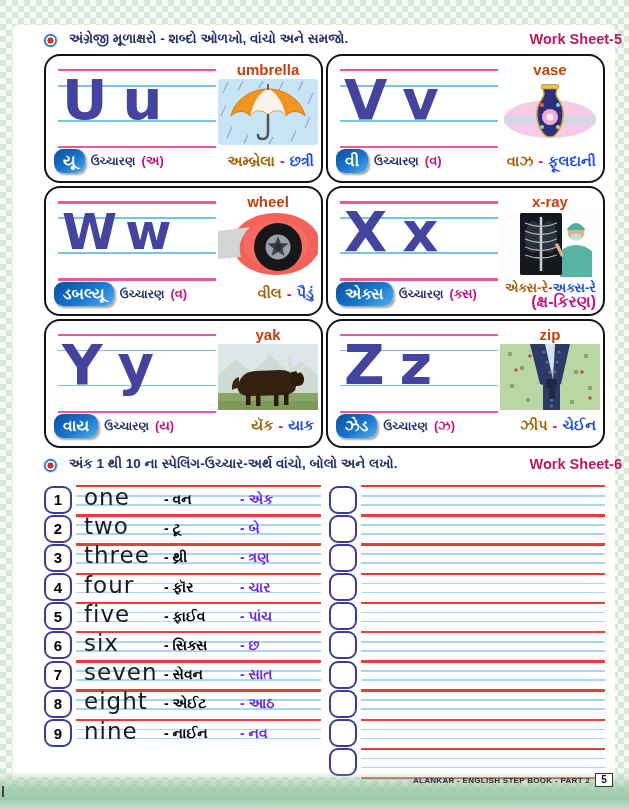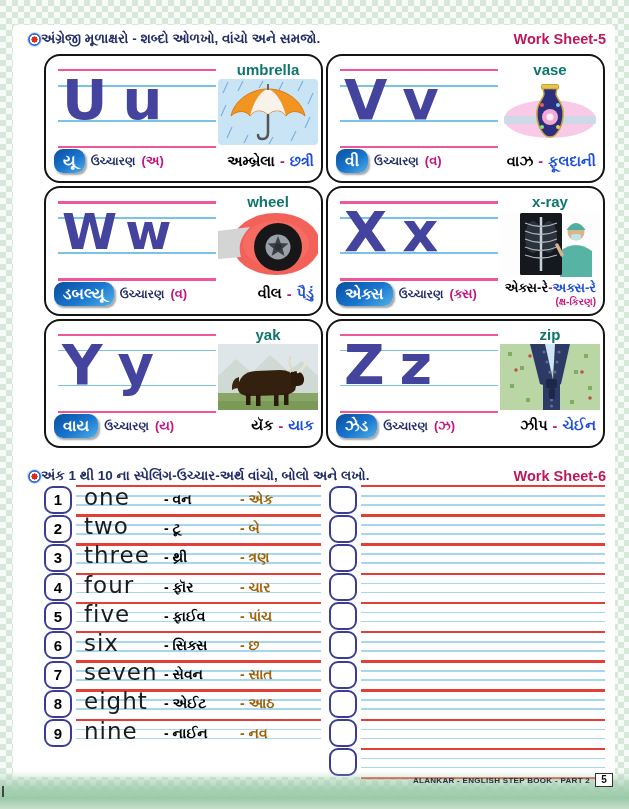--- a/index.html
+++ b/index.html
@@ -6,71 +6,71 @@
   body {
     width: 629px; height: 809px; position: relative; overflow: hidden;
     font-family: "Liberation Sans", sans-serif;
     background-color: #dcebdf;
     background-image: repeating-conic-gradient(#f6fbf7 0% 25%, #d7e8da 25% 50%);
     background-size: 12px 12px;
   }
   .panel { position: absolute; left: 13px; top: 25px; width: 602px; height: 752px;
            background: #fff; border-radius: 4px; }
   
-  .sec-header { position: absolute; left: 28px; width: 578px; display: flex; align-items: center; gap: 0; z-index: 3; }
-  #hdr1 { top: 31px; } #hdr2 { top: 456px; margin-top: 12px; }
+  .sec-header { position: absolute; left: 44px; width: 578px; display: flex; align-items: flex-end; gap: 12px; z-index: 3; }
+  #hdr1 { top: 31px; } #hdr2 { top: 456px; }
   .bullet { width: 13px; height: 13px; border-radius: 50%; flex: 0 0 13px;
     background: radial-gradient(circle, #e02b20 0 32%, #ffffff 35% 52%, #2e6ed6 55% 100%);
     box-shadow: 0 0 0 1px #cfe0ef; }
   .htext { color: #232d66; font-weight: bold; font-size: 13.5px; }
   .ws-label { margin-left: auto; color: #be185d; font-weight: bold; font-size: 14.5px; }
   
   .cards { position: absolute; left: 44px; top: 54px; width: 561px; height: 394px; z-index: 2;
            display: grid; grid-template-columns: 1fr 1fr; grid-template-rows: 1fr 1fr 1fr; gap: 3px; }
   .card { position: relative; background: #fff; border: 2px solid #141414; border-radius: 16px; overflow: hidden; }
   .guide { position: absolute; left: 12px; width: 158px; }
   .guide.pink { height: 2.2px; background: #f0569c; }
   .guide.blue { height: 1.6px; background: #79c3e8; }
   .g1 { top: 13px; } .g2 { top: 29px; } .g3 { top: 64px; } .g4 { top: 90px; }
   .letters { position: absolute; left: 16px; top: 16px; display: flex; gap: 15px;
     color: #44449e; font-weight: bold; font-size: 56px; line-height: 56px;
     font-family: "DejaVu Sans", sans-serif; z-index: 1; }
   .word { position: absolute; top: 5px; left: 172px; width: 100px; text-align: center;
-    font-weight: bold; font-size: 15px; color: #0f766e; }
+    font-weight: bold; font-size: 15px; color: #c2410c; }
   .img { position: absolute; top: 23px; left: 172px; width: 100px; height: 66px; }
   .bottom { position: absolute; left: 8px; right: 7px; bottom: 5px; height: 30px;
     display: flex; align-items: center; gap: 6px; }
   .badge { background: linear-gradient(145deg, #0a4f9e 0%, #1976cf 55%, #53b1e8 100%);
     color: #fff; font-weight: bold; font-size: 15.5px; padding: 3px 9px; border-radius: 9px;
     box-shadow: 1.5px 2px 2px rgba(0,0,0,.35); white-space: nowrap; }
   .pron-label { color: #232d66; font-weight: bold; font-size: 12px; white-space: nowrap; text-align: right; }
   .pron { color: #c4157f; font-weight: bold; font-size: 13px; }
   .pair { margin-left: auto; display: flex; gap: 5px; align-items: center;
     font-weight: bold; font-size: 14.5px; white-space: nowrap; }
-  .pair .tword { color: #000000; }
+  .pair .tword { color: #a16207; }
   .pair .dashm { color: #c4157f; }
   .pair .mword { color: #1d4ed8; }
   .pair.stacked { flex-direction: column; align-items: flex-end; gap: 0; font-size: 13px; }
   .pair.stacked .prow { display: flex; gap: 0; }
-  .sub { font-size: 10px; color: #c4157f; font-weight: bold; line-height: 11px; }
+  .sub { font-size: 16px; color: #c4157f; font-weight: bold; line-height: 11px; }
   
   .list { position: absolute; top: 485px; width: 277px; z-index: 2; }
   #list-left { left: 44px; } #list-right { left: 329px; width: 276px; }
   .row { position: relative; height: 29.2px; }
   .redline { position: absolute; left: 32px; right: 0; top: 0; height: 2.4px; background: #e33f38; }
   .blueline { position: absolute; left: 32px; right: 0; height: 1.6px; background: #a6d7ef; }
   .b1 { top: 10px; } .b2 { top: 19px; }
   .num-box { position: absolute; left: 0; top: 0.5px; width: 28px; height: 28px; z-index: 2;
     border: 2.5px solid #3c3c94; border-radius: 9px; background: #fff;
     display: flex; align-items: center; justify-content: center;
     font-weight: bold; font-size: 15px; color: #000; }
   .word-e { position: absolute; left: 40px; top: -1px; font-size: 23px; line-height: 26px;
     color: #1b1b1b; letter-spacing: 1px; font-family: "DejaVu Sans", sans-serif; z-index: 1; }
   .tr { position: absolute; left: 120px; top: 6px; font-size: 14px; font-weight: bold; color: #000000; z-index: 1; }
-  .mn { position: absolute; left: 196px; top: 6px; font-size: 14px; font-weight: bold; color: #a16207; z-index: 1; }
+  .mn { position: absolute; left: 196px; top: 6px; font-size: 14px; font-weight: bold; color: #6d28d9; z-index: 1; }
   
   .footer { position: absolute; top: 773px; left: 0; width: 613px; z-index: 6;
     display: flex; justify-content: flex-end; align-items: center; gap: 5px;
     font-size: 8px; font-weight: bold; color: #2a2f3a; letter-spacing: .3px; }
   .page-box { border: 1.5px solid #333; background: #fff; font-size: 10px; font-weight: bold;
     padding: 0 5px; height: 14px; line-height: 12px; color: #111; }
   .green-strip { position: absolute; left: 0; bottom: 0; width: 100%; height: 38px; z-index: 5;
     background: linear-gradient(180deg, rgba(160,204,173,0) 0%, rgba(160,204,173,.85) 45%, #9ccaa9 72%, #c6dfcd 100%); }
   .tick { position: absolute; left: 2px; top: 786px; width: 2px; height: 11px; background: #444; z-index: 7; }
 </style>

